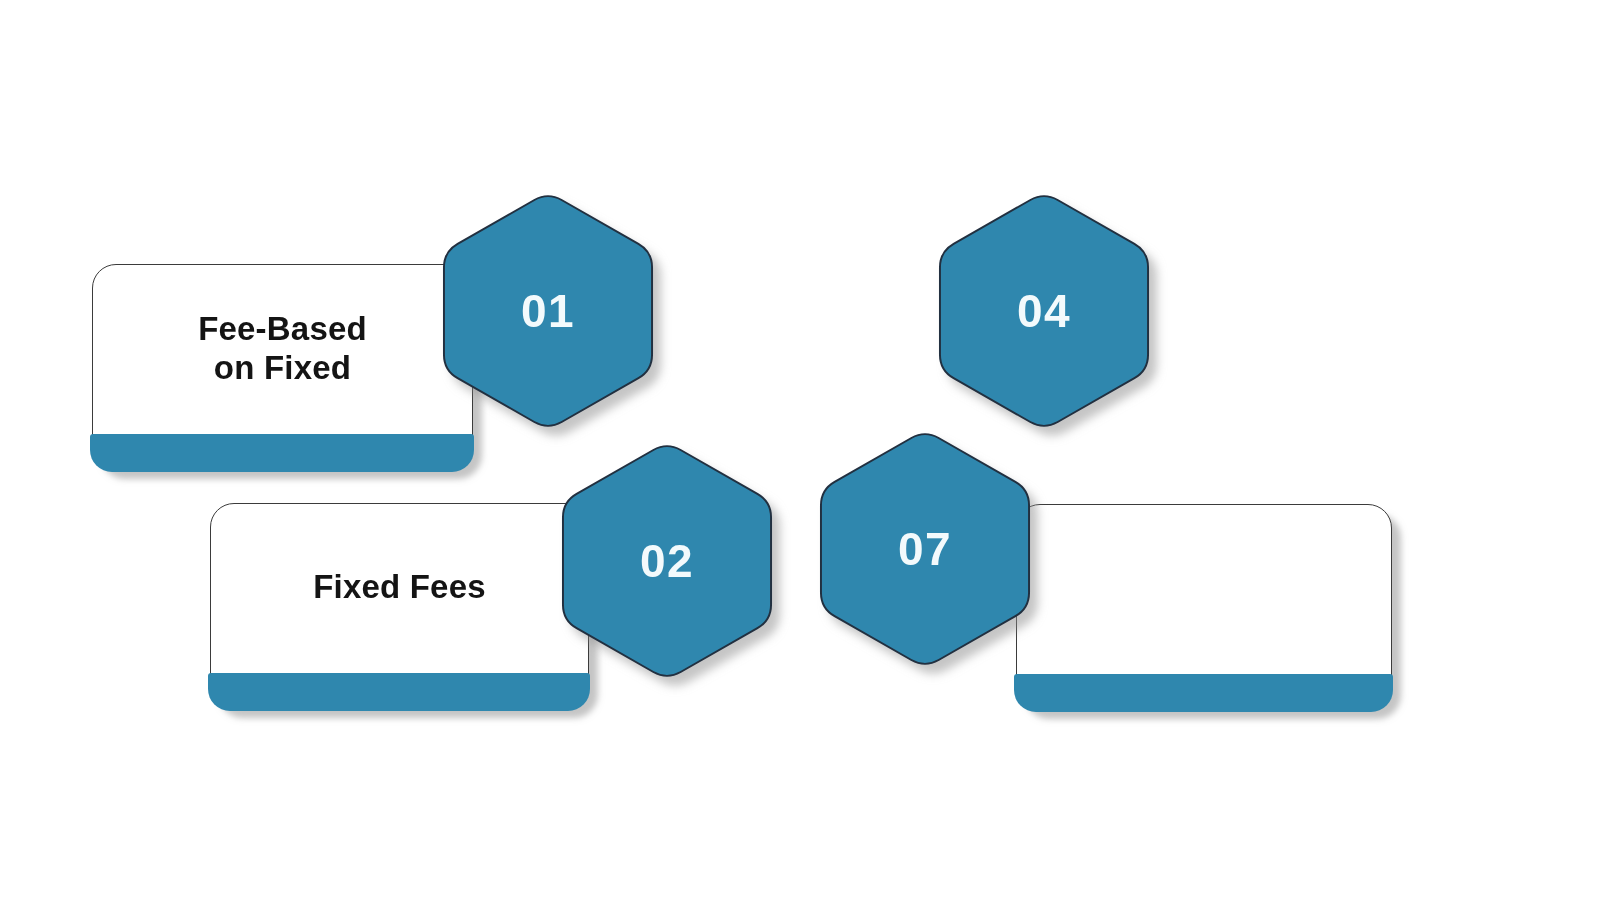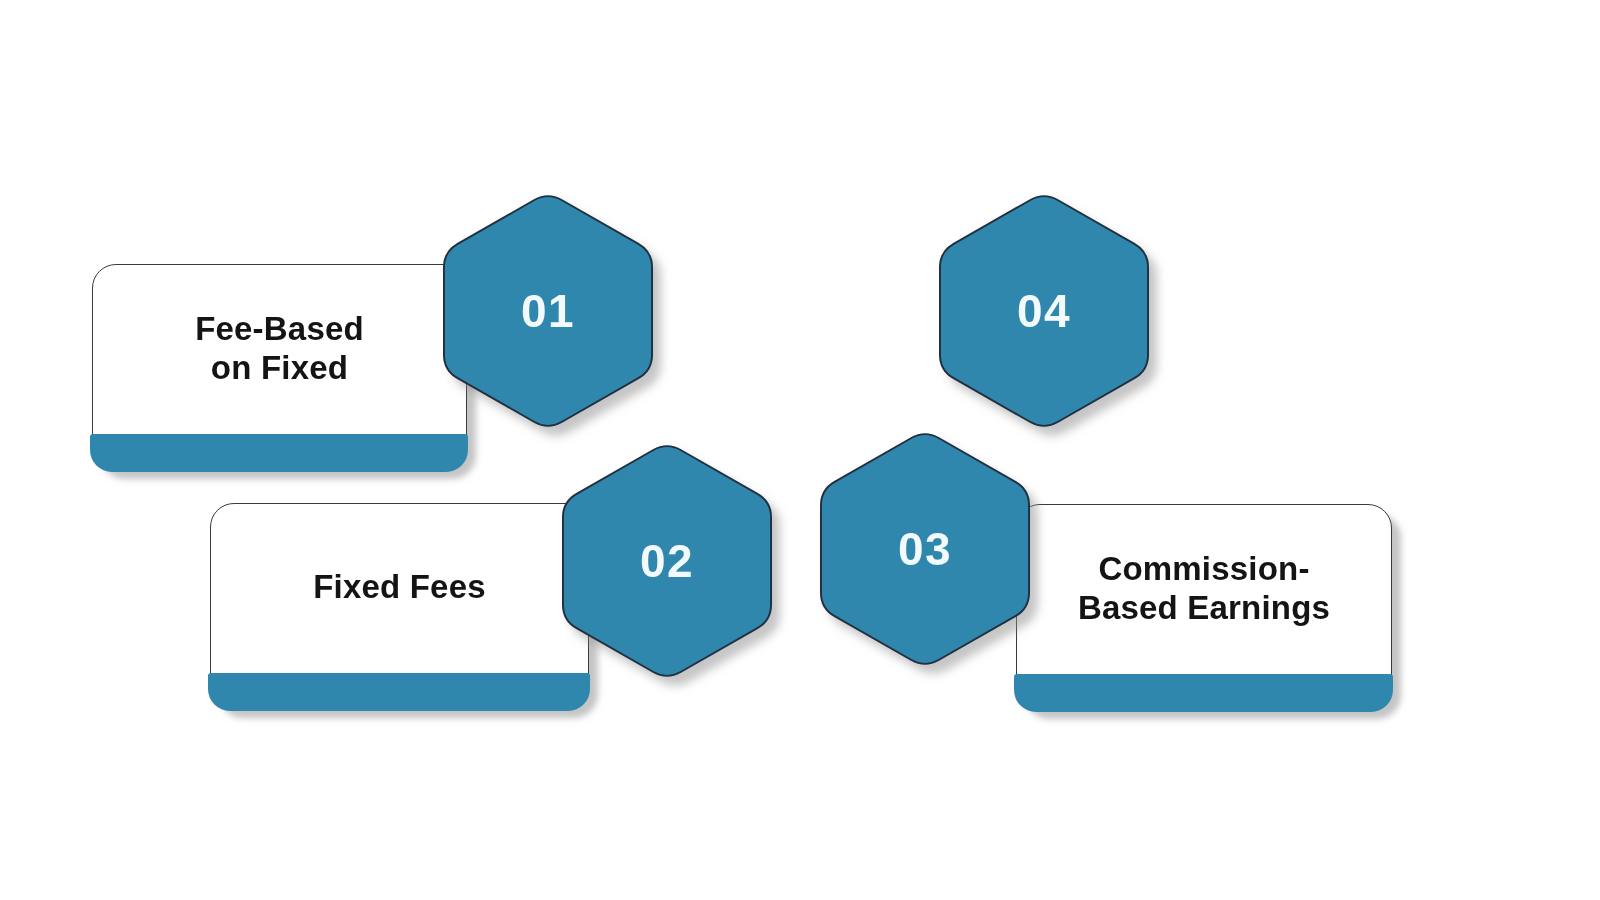--- a/index.html
+++ b/index.html
@@ -34,21 +34,21 @@
   }
   .hex svg{display:block;width:100%;height:100%;}
   .hex path{fill:var(--accent,#2f87ae);stroke:var(--hexline,#223040);stroke-width:2;}
   .hex .num{
     position:absolute;left:0;top:0;right:0;bottom:0;
     display:flex;align-items:center;justify-content:center;
     font-weight:bold;font-size:46px;letter-spacing:1.5px;
     color:var(--number,#f3fafc);
   }
   
-  .pos-card1{left:92px;  top:264px; width:373px; height:203px; z-index:1;}
+  .pos-card1{left:92px;  top:264px; width:373px; height:203px; z-index:1;padding-left:6px;}
   .pos-hex1 {left:442px; top:190px; z-index:2;}
   .pos-hex4 {left:938px; top:190px; z-index:2;}
   .pos-card4{left:1115px;top:262px; width:373px; height:203px; z-index:1;}
   
   .pos-card2{left:210px; top:503px; width:377px; height:203px; z-index:1;}
   .pos-hex2 {left:561px; top:440px; z-index:2;}
   .pos-hex3 {left:819px; top:428px; z-index:2;}
   .pos-card3{left:1016px;top:504px; width:374px; height:203px; z-index:1;}
 </style>
 </head>
@@ -81,33 +81,27 @@
     <div class="card-bar"></div>
   </div>
   <div class="hex pos-hex2">
     <svg viewBox="-2 -2 216 246">
       <path d="M 92.1 7.9 Q 106 0 119.9 7.9 L 198.1 52.6 Q 212 60.5 212 76.5 L 212 165.5 Q 212 181.5 198.1 189.4 L 119.9 234.1 Q 106 242 92.1 234.1 L 13.9 189.4 Q 0 181.5 0 165.5 L 0 76.5 Q 0 60.5 13.9 52.6 Z"></path>
     </svg>
     <span class="num">02</span>
   </div>
 
   <div class="card pos-card3">
-    <div class="card-text">
-      <div>
-        <span class="line">Commission-</span>
-        <span class="line">Based Earnings</span>
-      </div>
-    </div>
     <div class="card-bar"></div>
   </div>
   <div class="hex pos-hex3">
     <svg viewBox="-2 -2 216 246">
       <path d="M 92.1 7.9 Q 106 0 119.9 7.9 L 198.1 52.6 Q 212 60.5 212 76.5 L 212 165.5 Q 212 181.5 198.1 189.4 L 119.9 234.1 Q 106 242 92.1 234.1 L 13.9 189.4 Q 0 181.5 0 165.5 L 0 76.5 Q 0 60.5 13.9 52.6 Z"></path>
     </svg>
-    <span class="num">03</span>
+    <span class="num">07</span>
   </div>
 
   <div class="hex pos-hex4">
     <svg viewBox="-2 -2 216 246">
       <path d="M 92.1 7.9 Q 106 0 119.9 7.9 L 198.1 52.6 Q 212 60.5 212 76.5 L 212 165.5 Q 212 181.5 198.1 189.4 L 119.9 234.1 Q 106 242 92.1 234.1 L 13.9 189.4 Q 0 181.5 0 165.5 L 0 76.5 Q 0 60.5 13.9 52.6 Z"></path>
     </svg>
     <span class="num">04</span>
   </div>
 
 </div>

